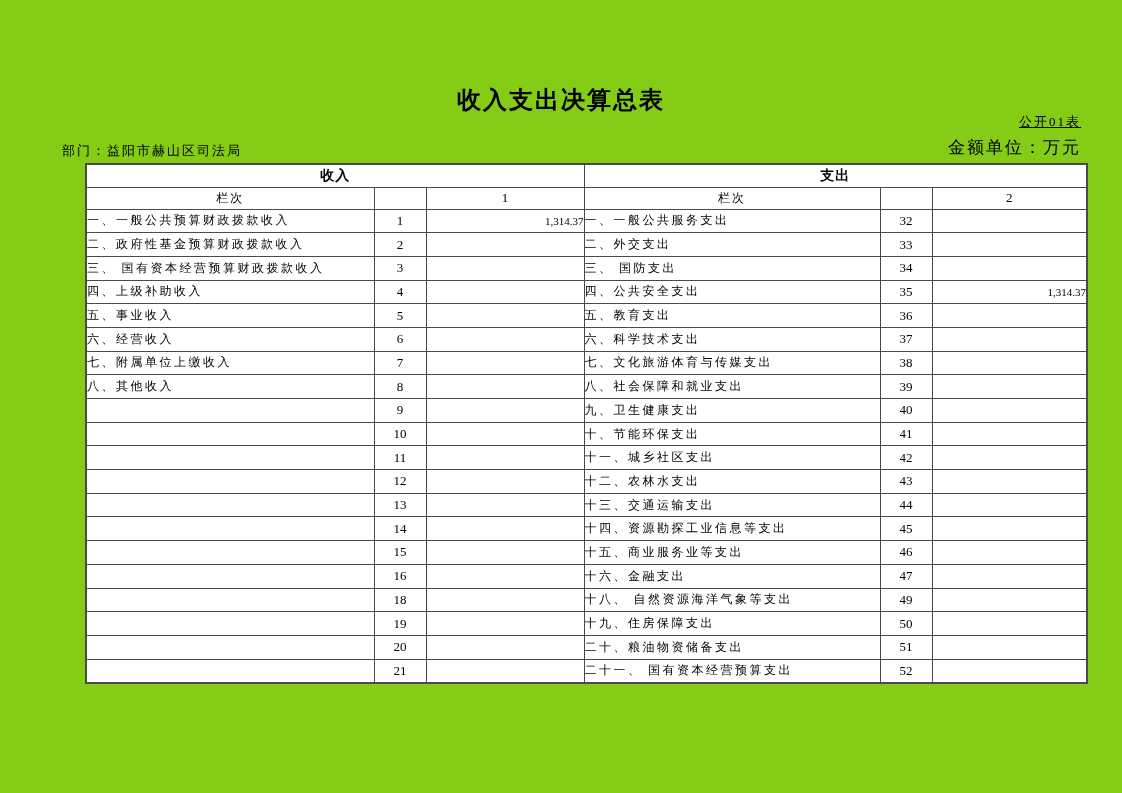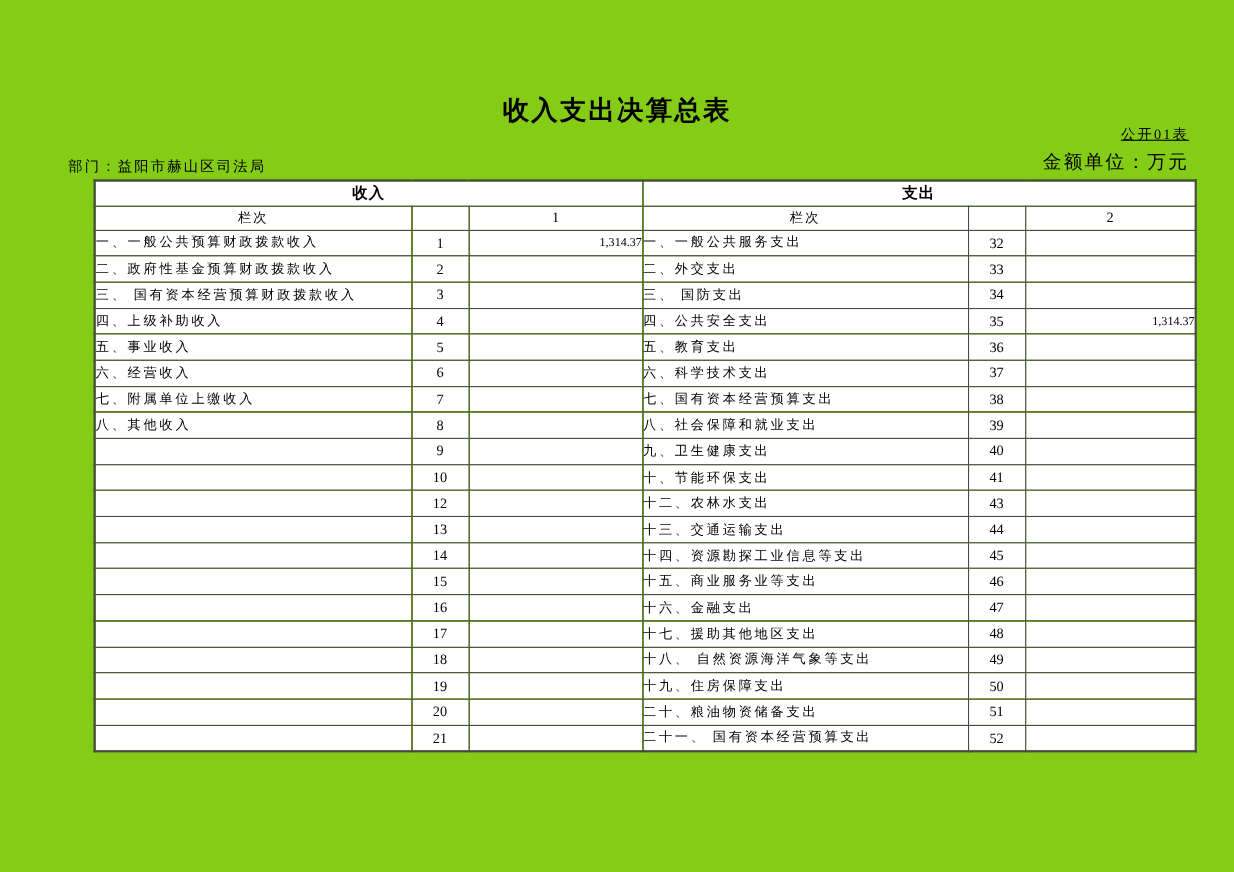--- a/index.html
+++ b/index.html
@@ -188,21 +188,21 @@
           <td class="rowno">6</td>
           <td class="amount"></td>
           <td class="item">六、科学技术支出</td>
           <td class="rowno">37</td>
           <td class="amount"></td>
         </tr>
         <tr class="data-row">
           <td class="item">七、附属单位上缴收入</td>
           <td class="rowno">7</td>
           <td class="amount"></td>
-          <td class="item">七、国有资本经营预算支出</td>
+          <td class="item">七、文化旅游体育与传媒支出</td>
           <td class="rowno">38</td>
           <td class="amount"></td>
         </tr>
         <tr class="data-row">
           <td class="item">八、其他收入</td>
           <td class="rowno">8</td>
           <td class="amount"></td>
           <td class="item">八、社会保障和就业支出</td>
           <td class="rowno">39</td>
           <td class="amount"></td>
@@ -218,20 +218,28 @@
         <tr class="data-row">
           <td class="item"></td>
           <td class="rowno">10</td>
           <td class="amount"></td>
           <td class="item">十、节能环保支出</td>
           <td class="rowno">41</td>
           <td class="amount"></td>
         </tr>
         <tr class="data-row">
           <td class="item"></td>
+          <td class="rowno">11</td>
+          <td class="amount"></td>
+          <td class="item">十一、城乡社区支出</td>
+          <td class="rowno">42</td>
+          <td class="amount"></td>
+        </tr>
+        <tr class="data-row">
+          <td class="item"></td>
           <td class="rowno">12</td>
           <td class="amount"></td>
           <td class="item">十二、农林水支出</td>
           <td class="rowno">43</td>
           <td class="amount"></td>
         </tr>
         <tr class="data-row">
           <td class="item"></td>
           <td class="rowno">13</td>
           <td class="amount"></td>
@@ -258,28 +266,20 @@
         <tr class="data-row">
           <td class="item"></td>
           <td class="rowno">16</td>
           <td class="amount"></td>
           <td class="item">十六、金融支出</td>
           <td class="rowno">47</td>
           <td class="amount"></td>
         </tr>
         <tr class="data-row">
           <td class="item"></td>
-          <td class="rowno">17</td>
-          <td class="amount"></td>
-          <td class="item">十七、援助其他地区支出</td>
-          <td class="rowno">48</td>
-          <td class="amount"></td>
-        </tr>
-        <tr class="data-row">
-          <td class="item"></td>
           <td class="rowno">18</td>
           <td class="amount"></td>
           <td class="item">十八、 自然资源海洋气象等支出</td>
           <td class="rowno">49</td>
           <td class="amount"></td>
         </tr>
         <tr class="data-row">
           <td class="item"></td>
           <td class="rowno">19</td>
           <td class="amount"></td>

